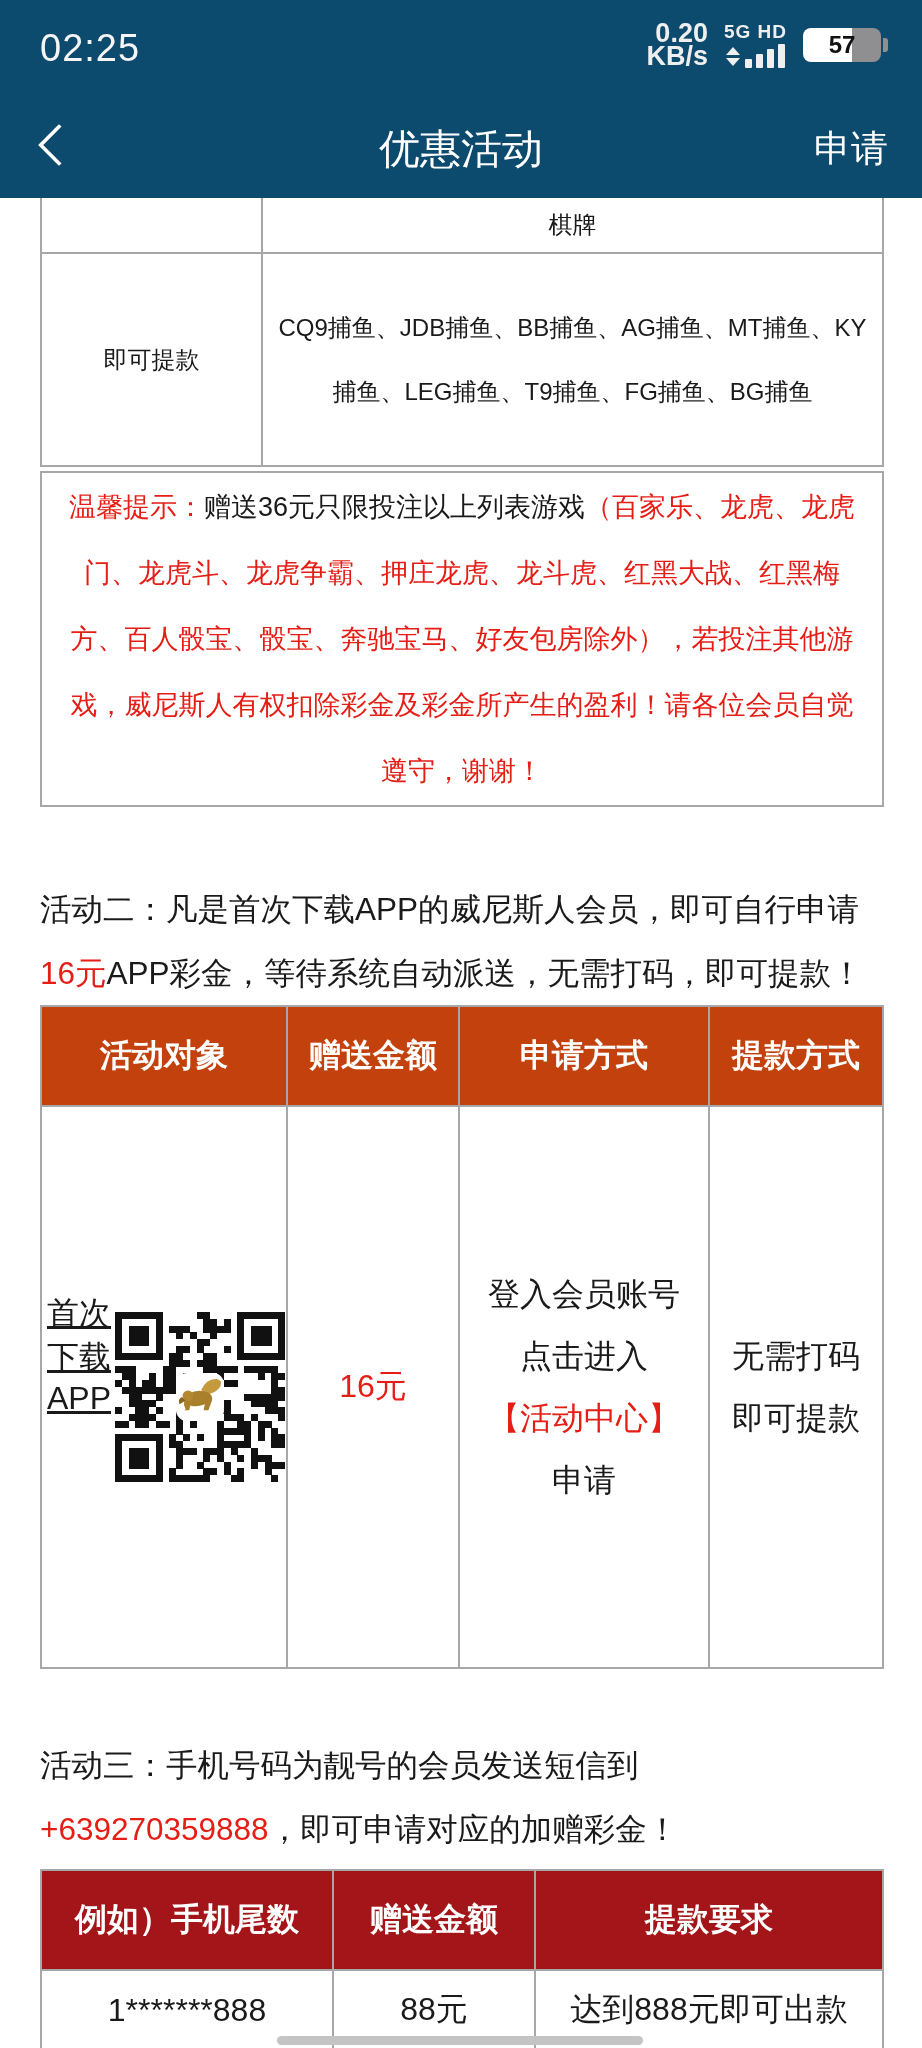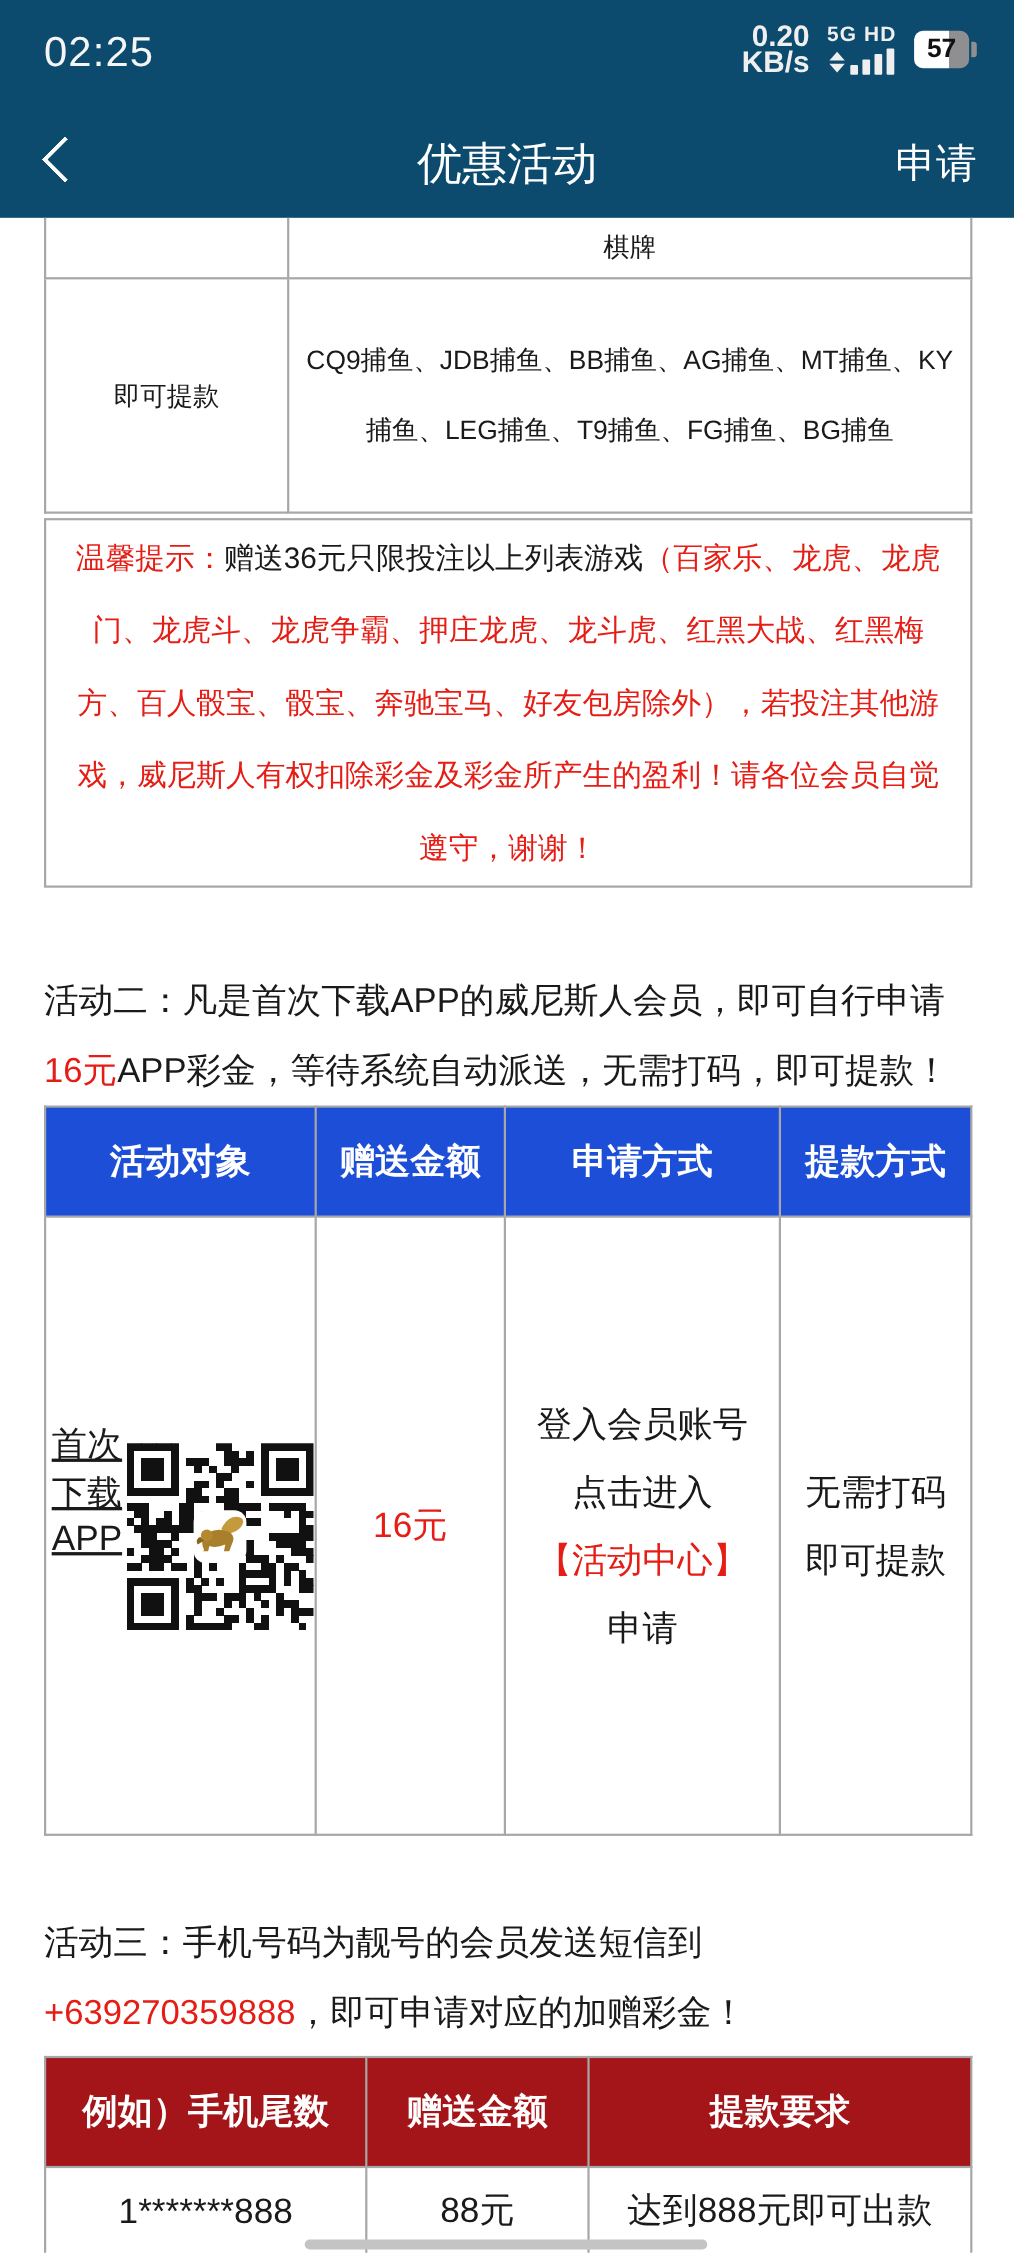--- a/index.html
+++ b/index.html
@@ -20,21 +20,21 @@
   .net-label{color:#efefef;font-size:19px;font-weight:700;line-height:20px;letter-spacing:1px;}
   .sig-row{display:flex;align-items:flex-end;gap:5px;margin-top:2px;}
   .sig-arrows{display:flex;flex-direction:column;gap:3px;align-items:center;margin-bottom:2px;}
   .arr-up{width:0;height:0;border-left:7px solid transparent;border-right:7px solid transparent;border-bottom:8px solid #efefef;}
   .arr-dn{width:0;height:0;border-left:7px solid transparent;border-right:7px solid transparent;border-top:8px solid #efefef;}
   .sig-bars{display:flex;align-items:flex-end;gap:4px;}
   .sig-bars i{display:block;width:7px;background:#efefef;border-radius:1px;}
   .b1{height:9px;}.b2{height:14px;}.b3{height:19px;}.b4{height:24px;}
   .battery{display:flex;align-items:center;}
   .battery-body{
-    width:50px;height:34px;border-radius:8px;
+    width:78px;height:34px;border-radius:8px;
     background:linear-gradient(90deg,#ffffff 0 63%,#8f8f92 63% 100%);
     display:flex;align-items:center;justify-content:center;
     color:#111;font-size:24px;font-weight:700;
   }
   .battery-nub{width:5px;height:14px;background:#8f8f92;border-radius:0 3px 3px 0;margin-left:2px;}
   .nav-row{position:absolute;top:96px;left:0;right:0;height:102px;}
   .back-btn{position:absolute;left:36px;top:24px;width:44px;height:52px;cursor:pointer;}
   .back-btn span{
     display:block;width:26px;height:26px;margin:10px 0 0 8px;
     border-left:4px solid #fff;border-bottom:4px solid #fff;
@@ -57,21 +57,21 @@
     margin-top:4px;border:2px solid #a7a7a7;
     padding:1px 26px;text-align:center;
     font-size:27px;line-height:66px;color:#1a1a1a;
   }
   .red{color:#e51d15;}
   .para{margin-top:70px;font-size:31.5px;line-height:64px;color:#1a1a1a;text-align:left;}
   .para.p3{margin-top:64px;}
 
   .promo-table{font-size:32px;margin-top:0;}
   .promo-table th{
-    background:#1d4ed8;color:#ffffff;font-weight:700;font-size:32px;height:96px;
+    background:#c2410c;color:#ffffff;font-weight:700;font-size:32px;height:96px;
   }
   .promo-table .body-row td{height:558px;}
   .target-stack{display:flex;flex-direction:row;align-items:flex-start;justify-content:center;text-decoration:underline;}
   .qr-wrap{position:relative;width:170px;height:170px;margin-top:20px;background:#fff;}
   .qr-wrap svg{display:block;width:170px;height:170px;}
   .qr-logo{
     position:absolute;left:50%;top:50%;transform:translate(-50%,-50%);
     width:48px;height:48px;background:#ffffff;border-radius:11px;
     display:flex;align-items:center;justify-content:center;
   }

